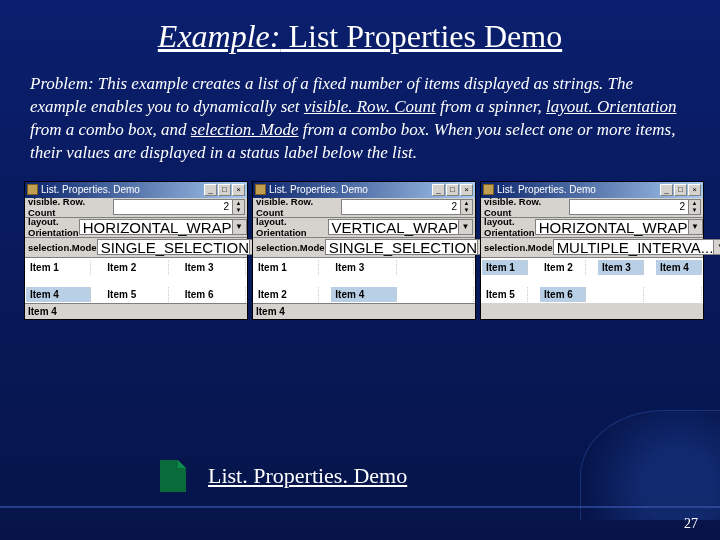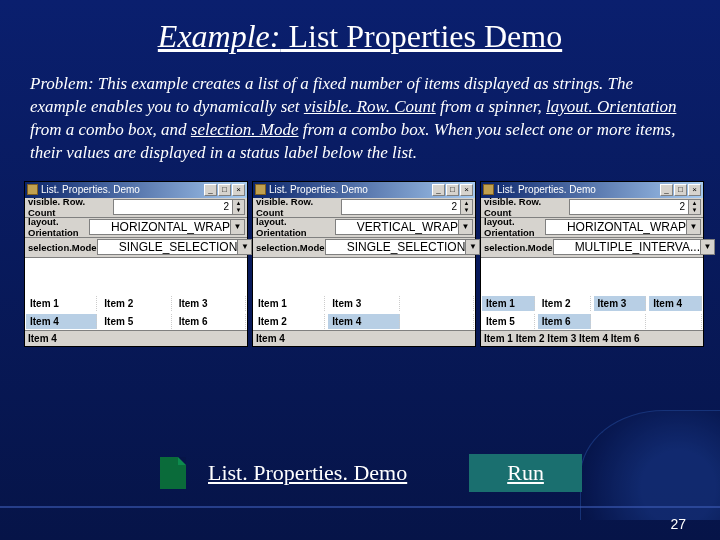--- a/index.html
+++ b/index.html
@@ -73,31 +73,31 @@
   .spinner .num { flex: 1; text-align: right; padding-right: 3px; font-size: 10px; line-height: 14px; }
   .spinner .arrows { width: 12px; display: flex; flex-direction: column; }
   .spinner .arrows div {
     flex: 1; background: #d6d3ce; border-left: 1px solid #808080;
     text-align: center; font-size: 6px; line-height: 7px;
   }
   .combo {
     flex: 1; display: flex; align-items: center; height: 16px;
     border: 1px solid #808080; background: #fff; margin-right: 2px;
   }
-  .combo .ctext { flex: 1; padding-left: 21px; font-size: 12px; white-space: nowrap; overflow: hidden; }
+  .combo .ctext { flex: 1; padding-left: 3px; font-size: 15px; white-space: nowrap; overflow: hidden; }
   .combo .carrow {
     width: 14px; height: 100%; background: #d6d3ce; border-left: 1px solid #808080;
     text-align: center; font-size: 8px; line-height: 14px;
   }
   .listarea {
     background: #fff; padding: 1px;
     border-top: 1px solid #fff;
   }
   .listarea .items {
-    display: grid; gap: 3px; margin-top: 36px;
+    display: grid; gap: 12px;
   }
   .grid3 { grid-template-columns: repeat(3, 1fr); }
   .grid4 { grid-template-columns: repeat(4, 1fr); }
   .listarea .item {
     font-size: 10px; font-weight: bold; padding: 2px 4px;
     border-right: 1px dotted #ccc;
   }
   .listarea .item.sel { background: #b8cfe5; }
   .status {
     border-top: 1px solid #808080; height: 16px; padding-left: 3px;
@@ -132,22 +132,22 @@
   .globe {
     position: absolute; right: 0; bottom: 20px;
     width: 140px; height: 110px;
     border-radius: 60% 0 0 0;
     background: radial-gradient(circle at 70% 70%, #1a3a8a 30%, #061448 80%);
     opacity: 0.55;
     border-top: 1px solid #244a9a;
     border-left: 1px solid #244a9a;
   }
   .pagenum {
-    position: absolute; right: 34px; bottom: 8px;
-    color: #fff; font-family: Liberation Sans, sans-serif; font-size: 14px;
+    position: absolute; right: 22px; bottom: 8px;
+    color: #fff; font-family: Liberation Serif, serif; font-size: 14px;
   }
   .bottomline {
     position: absolute; left: 0; right: 0; bottom: 32px; height: 2px;
     background: rgba(60,90,180,0.6);
   }
 </style>
 </head>
 <body>
 
 <div class="title">
@@ -308,26 +308,24 @@
           <div class="item sel">Item 1</div>
           <div class="item">Item 2</div>
           <div class="item sel">Item 3</div>
           <div class="item sel">Item 4</div>
           <div class="item">Item 5</div>
           <div class="item sel">Item 6</div>
           <div class="item"></div>
           <div class="item"></div>
         </div>
       </div>
-      <div class="status">Item 1 Item 2 Item 3 Item 4 Item 6</div>
     </div>
   </div>
 
 <div class="globe"></div>
 
 <div class="bottom-row">
   <div class="file-icon"></div>
   <span class="link">List. Properties. Demo</span>
-  <button class="run-btn">Run</button>
 </div>
 
 <div class="bottomline"></div>
 <div class="pagenum">27</div>
 
 </body></html>

